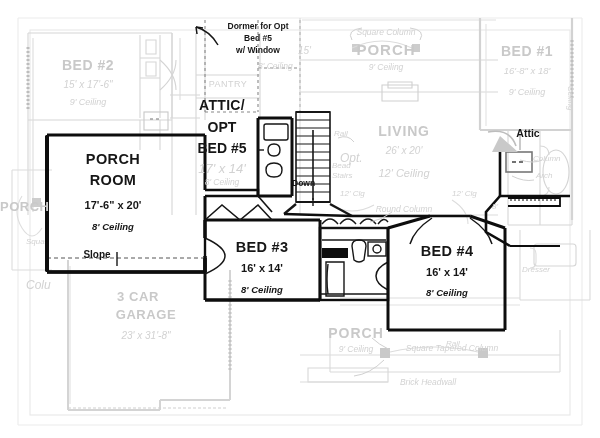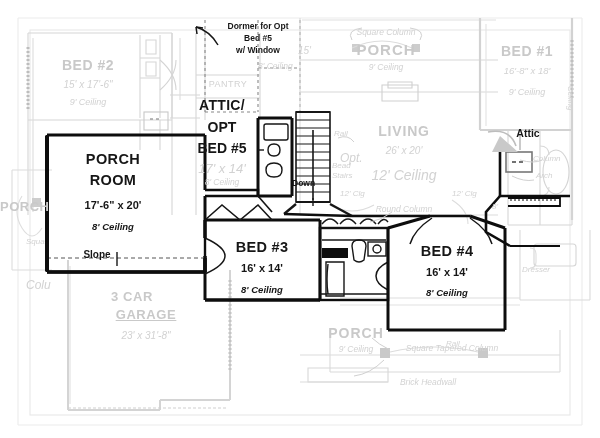--- a/index.html
+++ b/index.html
@@ -261,35 +261,35 @@
   <div class="lbl dark ctr" style="left:113px;top:173px;font-size:14.5px;letter-spacing:.4px;">ROOM</div>
   <div class="lbl dark ctr" style="left:113px;top:200px;font-size:11px;">17'-6" x 20'</div>
   <div class="lbl dark ctr ital" style="left:113px;top:222px;font-size:9.5px;">8' Ceiling</div>
 
   <div class="lbl dark ctr" style="left:97px;top:250px;font-size:10px;">Slope</div>
 
   <div class="lbl gray" style="left:0px;top:200px;font-size:13px;letter-spacing:.5px;">PORCH</div>
   <div class="lbl gray2 ital" style="left:26px;top:238px;font-size:8px;">Squa</div>
   <div class="lbl gray2 ital" style="left:26px;top:250px;font-size:12px;margin-top:29px;">Colu</div>
 
-  <div class="lbl gray ctr" style="left:132px;top:290px;font-size:13px;letter-spacing:.6px;">3 CAR</div>
-  <div class="lbl gray ctr" style="left:146px;top:308px;font-size:13px;letter-spacing:.6px;text-decoration:underline;">GARAGE</div>
+  <div class="lbl gray ctr" style="left:138px;top:290px;font-size:13px;letter-spacing:.6px;">3 CAR</div>
+  <div class="lbl gray ctr" style="left:146px;top:308px;font-size:13px;letter-spacing:.6px;">GARAGE</div>
   <div class="lbl gray2 ctr ital" style="left:146px;top:331px;font-size:10px;">23'  x 31'-8"</div>
 
   <div class="lbl gray2 ctr ital" style="left:386px;top:28px;font-size:8.5px;">Square Column</div>
   <div class="lbl gray ctr" style="left:386px;top:42px;font-size:15px;letter-spacing:1px;">PORCH</div>
   <div class="lbl gray2 ctr ital" style="left:386px;top:63px;font-size:8.5px;">9' Ceiling</div>
 
   <div class="lbl gray ctr" style="left:527px;top:44px;font-size:14px;letter-spacing:.5px;">BED #1</div>
   <div class="lbl gray2 ctr ital" style="left:527px;top:66px;font-size:9.5px;">16'-8" x 18'</div>
   <div class="lbl gray2 ctr ital" style="left:527px;top:88px;font-size:9px;">9' Ceiling</div>
 
   <div class="lbl gray ctr" style="left:404px;top:124px;font-size:14px;letter-spacing:.8px;">LIVING</div>
   <div class="lbl gray2 ctr ital" style="left:404px;top:146px;font-size:10px;">26' x 20'</div>
-  <div class="lbl gray2 ctr ital" style="left:404px;top:168px;font-size:14px;">12' Ceiling</div>
+  <div class="lbl gray2 ctr ital" style="left:404px;top:168px;font-size:11px;">12' Ceiling</div>
   <div class="lbl gray2 ctr ital" style="left:404px;top:205px;font-size:8.5px;">Round Column</div>
   <div class="lbl gray2 ital" style="left:340px;top:190px;font-size:8px;">12' Clg</div>
   <div class="lbl gray2 ital" style="left:452px;top:190px;font-size:8px;">12' Clg</div>
   <div class="lbl gray2 ital" style="left:492px;top:203px;font-size:8px;">8'</div>
 
   <div class="lbl dark" style="left:292px;top:179px;font-size:8.5px;">Down</div>
   <div class="lbl gray2 ital" style="left:334px;top:130px;font-size:8px;">Rail</div>
   <div class="lbl gray2 ital" style="left:332px;top:152px;font-size:12px;padding-left:8px;">Opt.</div>
   <div class="lbl gray2 ital" style="left:332px;top:162px;font-size:8px;">Bead</div>
   <div class="lbl gray2 ital" style="left:332px;top:172px;font-size:8px;">Stairs</div>

